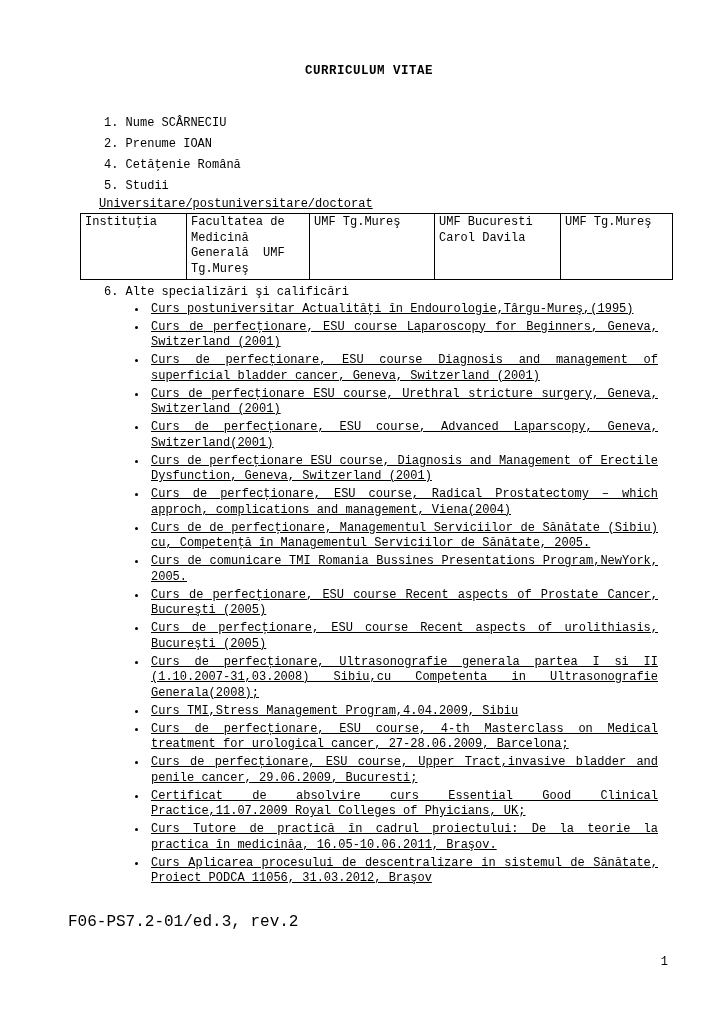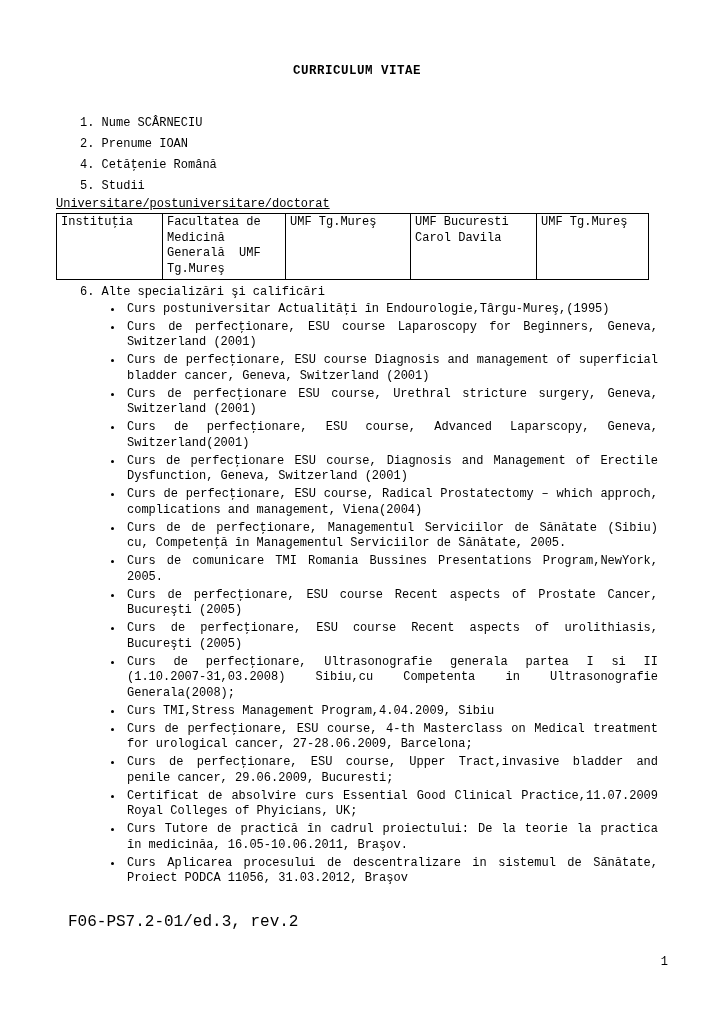--- a/index.html
+++ b/index.html
@@ -7,36 +7,37 @@
   .page {
     position: relative;
     width: 724px;
     height: 1024px;
     margin: 0 auto;
     background: #ffffff;
     color: #000000;
     font-family: "Liberation Mono", "DejaVu Sans Mono", monospace;
     font-size: 12px;
     line-height: 15.5px;
-    padding: 64px 66px 0 56px;
+    padding: 64px 66px 0 80px;
     overflow: hidden;
   }
   .doc-title {
     text-align: center;
     font-weight: bold;
     font-size: 12.5px;
     letter-spacing: 0.5px;
     margin-bottom: 36px;
   }
   .personal-list { margin-left: 24px; }
   .personal-item { white-space: pre-wrap; margin-bottom: 5.5px; }
   .studies-subtitle {
     text-decoration: underline;
     margin-top: -3px;
     margin-bottom: 1px;
+    margin-left: 19px;
   }
   table.studies-table {
     border-collapse: collapse;
     width: 592px;
     table-layout: fixed;
   }
   table.studies-table td {
     border: 1.5px solid #000;
     vertical-align: top;
     padding: 1px 4px 2px 4px;
@@ -45,20 +46,21 @@
   col.c1 { width: 106px; }
   col.c2 { width: 123px; }
   col.c3 { width: 125px; }
   col.c4 { width: 126px; }
   col.c5 { width: 112px; }
   .section6-heading { margin-left: 24px; margin-top: 5px; margin-bottom: 1px; }
   ul.qualifications {
     list-style: disc outside;
     margin: 0 0 0 0;
     padding-left: 68px;
+    text-decoration: underline;
   }
   ul.qualifications li {
     text-align: justify;
     margin-bottom: 2.5px;
     padding-left: 3px;
   }
   .footer-code { position: absolute; left: 68px; top: 915px; font-size: 16px; }
   .page-number { position: absolute; right: 56px; top: 955px; font-size: 12px; }
 </style>
 </head>

